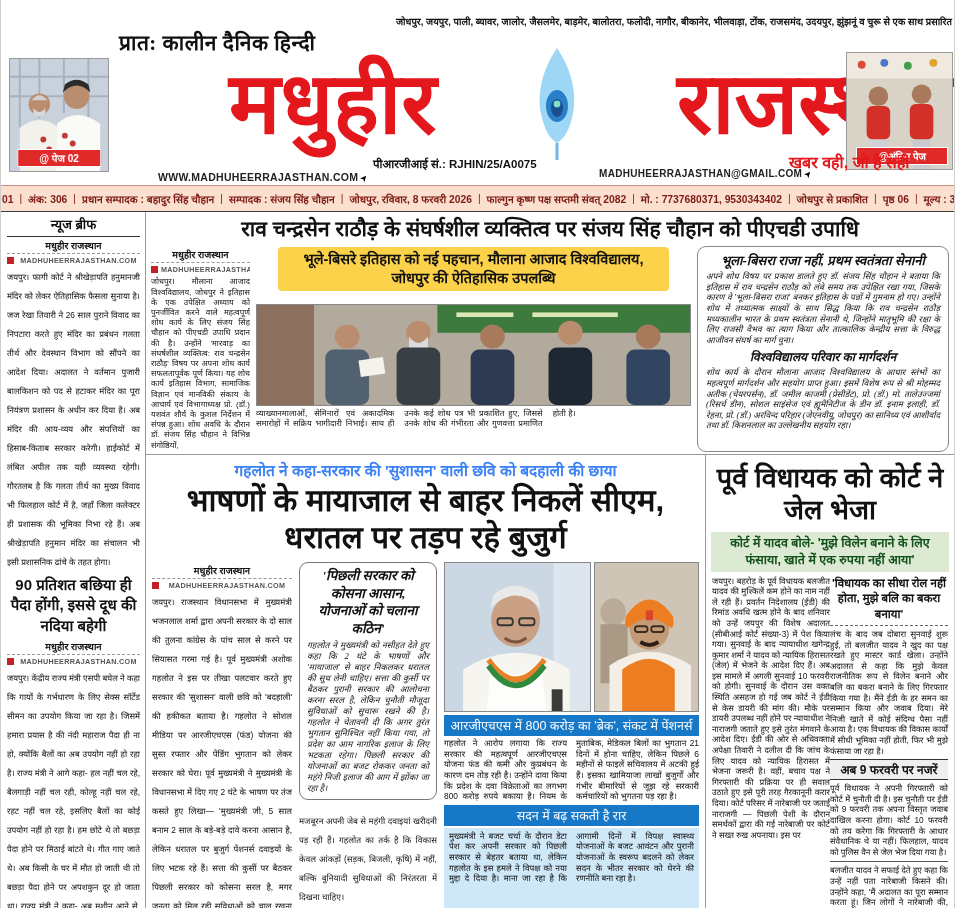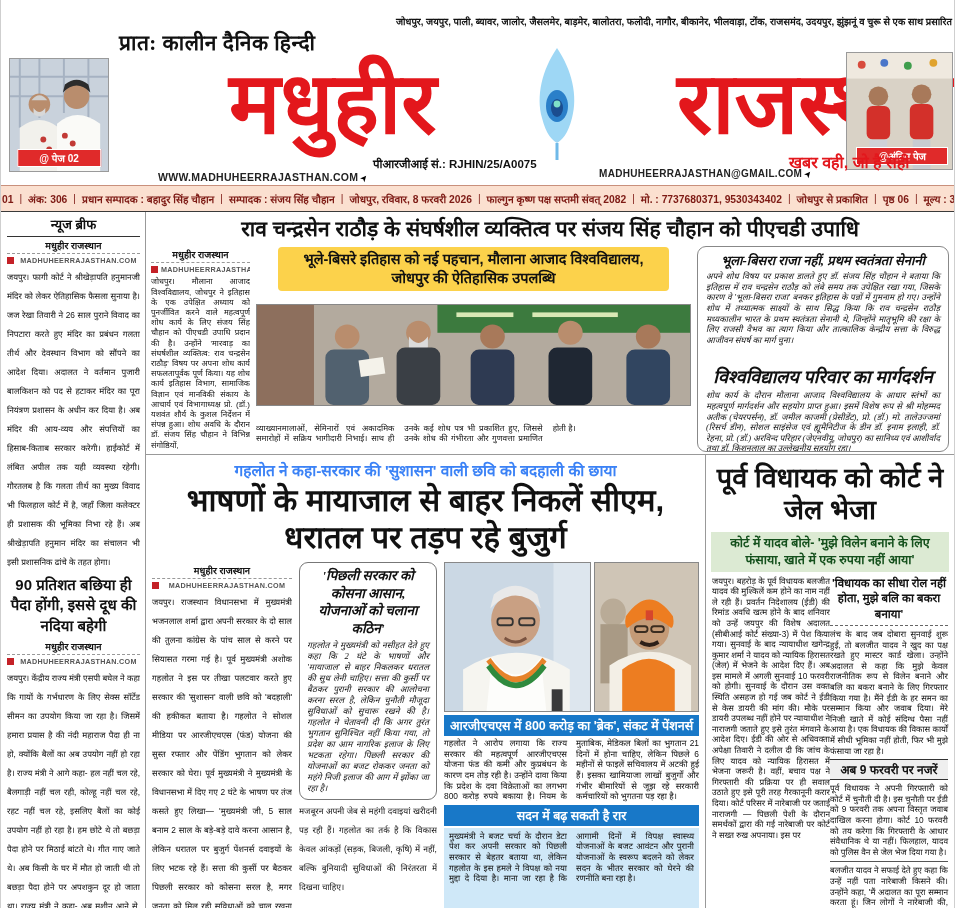--- a/index.html
+++ b/index.html
@@ -56,49 +56,49 @@
   .phd{ height:243px; border-bottom:1px solid #999; display:flex; flex-direction:column; overflow:hidden; }
   .phd-headline{ font-size:21px; font-weight:800; text-align:center; line-height:1.3; padding:3px 8px 4px; }
   .phd-cols{ display:flex; gap:6px; padding:0 5px 2px; flex:1; min-height:0; }
   .phd-col1{ width:99px; flex:0 0 99px; overflow:hidden; }
   .phd-col2{ flex:1; display:flex; flex-direction:column; min-width:0; }
   .phd-col3{ width:252px; flex:0 0 252px; }
   .yellow-box{ background:#fcd24b; border-radius:4px; margin:1px 22px 13px; padding:3px 10px;
                font-size:14.5px; font-weight:800; text-align:center; line-height:1.3; }
   .group-photo{ flex:1; min-height:0; border:1px solid #888; overflow:hidden; }
   .group-photo svg{ width:100%; height:100%; display:block; }
-  .phd-caption{ height:46px; padding-top:18px; column-count:3; column-gap:10px;
+  .phd-caption{ height:46px; padding-top:3px; column-count:3; column-gap:10px;
                 font-size:8.2px; line-height:10.2px; text-align:justify; }
   .side-box{ height:100%; border:1px solid #888; border-radius:9px; padding:4px 8px;
              font-family:"Liberation Serif","DejaVu Serif",serif; overflow:hidden; }
   .side-box .h1{ font-size:13px; font-weight:800; font-style:italic; text-align:center;
                  padding-bottom:2px; }
   .side-box .txt{ font-size:8.5px; line-height:10.6px; font-style:italic; text-align:justify; }
-  .side-box .h2{ font-size:18px; font-weight:800; font-style:italic; text-align:center; padding:3px 0 2px;margin-top:16px; }
+  .side-box .h2{ font-size:12px; font-weight:800; font-style:italic; text-align:center; padding:3px 0 2px; }
 
   
   .bottom-row{ flex:1; display:flex; min-height:0; }
   .gehlot{ width:560px; flex:0 0 560px; border-right:1px solid #999; display:flex;
            flex-direction:column; overflow:hidden; }
   .kicker{ color:#3b82f6; font-weight:800; font-size:15.5px; text-align:center; padding:4px 4px 1px; }
   .g-headline{ font-size:31px; font-weight:800; text-align:center; line-height:1.18; padding:1px 6px 5px; }
   .g-cols{ display:flex; gap:7px; padding:1px 6px 0; flex:1; min-height:0; }
   .g-col1{ width:140px; flex:0 0 140px; overflow:hidden; }
   .g-col2{ width:138px; flex:0 0 138px; overflow:hidden; }
   .g-col3{ flex:1; min-width:0; display:flex; flex-direction:column; }
-  .quote-box{ border:1px solid #777; border-radius:9px; padding:4px 7px 5px; margin-bottom:2px;
+  .quote-box{ border:1px solid #777; border-radius:9px; padding:4px 7px 5px; margin-bottom:12px;
               font-family:"Liberation Serif","DejaVu Serif",serif; }
   .quote-box .qh{ font-size:13.5px; font-weight:800; font-style:italic; text-align:center;
                   line-height:1.3; padding-bottom:3px; }
   .quote-box .qt{ font-size:8.6px; line-height:11px; font-style:italic; text-align:justify; }
   .photos2{ display:flex; gap:3px; height:150px; flex:0 0 150px; }
   .photos2 .ph{ border:1px solid #888; overflow:hidden; }
   .photos2 .ph svg{ width:100%; height:100%; display:block; }
   .ph-a{ flex:1.4; } .ph-b{ flex:1; }
-  .blue-band{ background:#1878c8; color:#fff; font-weight:700; font-size:12.5px; text-align:center;
+  .blue-band{ background:#1878c8; color:#fff; font-weight:400; font-size:12.5px; text-align:center;
               padding:2px 2px; margin:3px 0 2px; }
   .twocol{ column-count:2; column-gap:9px; font-size:8.4px; line-height:10.6px; text-align:justify; }
   .blue-panel{ background:#cfe8f8; padding:3px 5px; flex:1; min-height:0; }
 
   
   .mla{ flex:1; min-width:0; display:flex; flex-direction:column; overflow:hidden; }
   .mla-headline{ font-size:27px; font-weight:800; text-align:center; line-height:1.2; padding:7px 2px 3px; }
   .mla-sub{ background:#dcead3; color:#14501c; font-weight:800; font-size:12.5px; text-align:center;
             line-height:1.35; padding:3px 6px; margin:2px 5px 3px; }
   .mla-cols{ display:flex; padding:1px 6px 0; flex:1; min-height:0;justify-content:center; }

